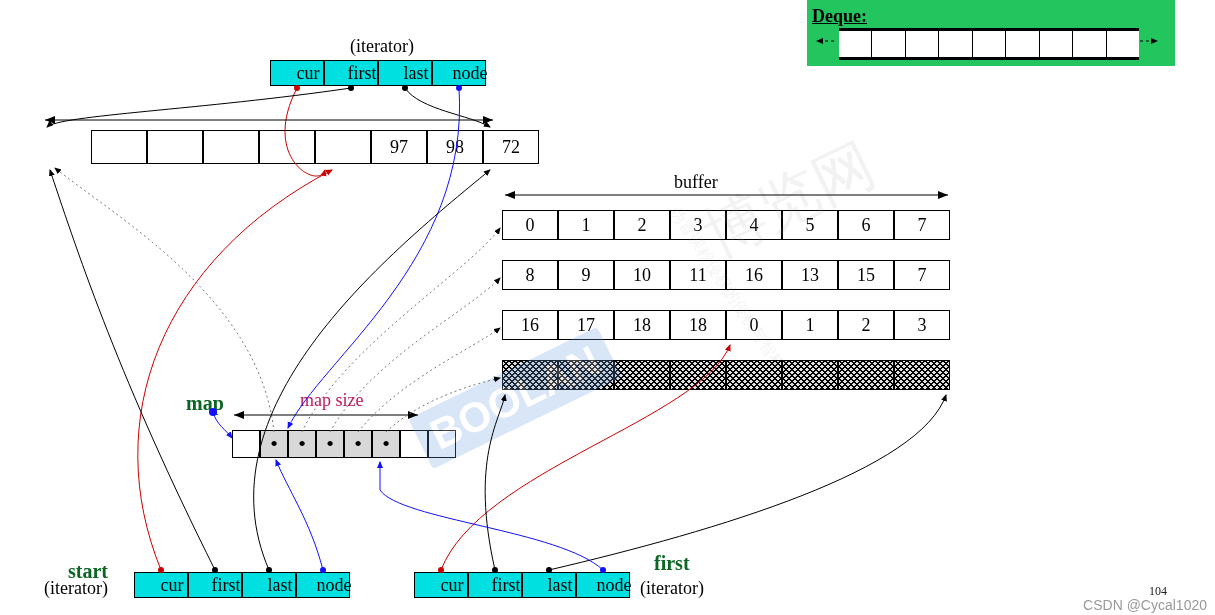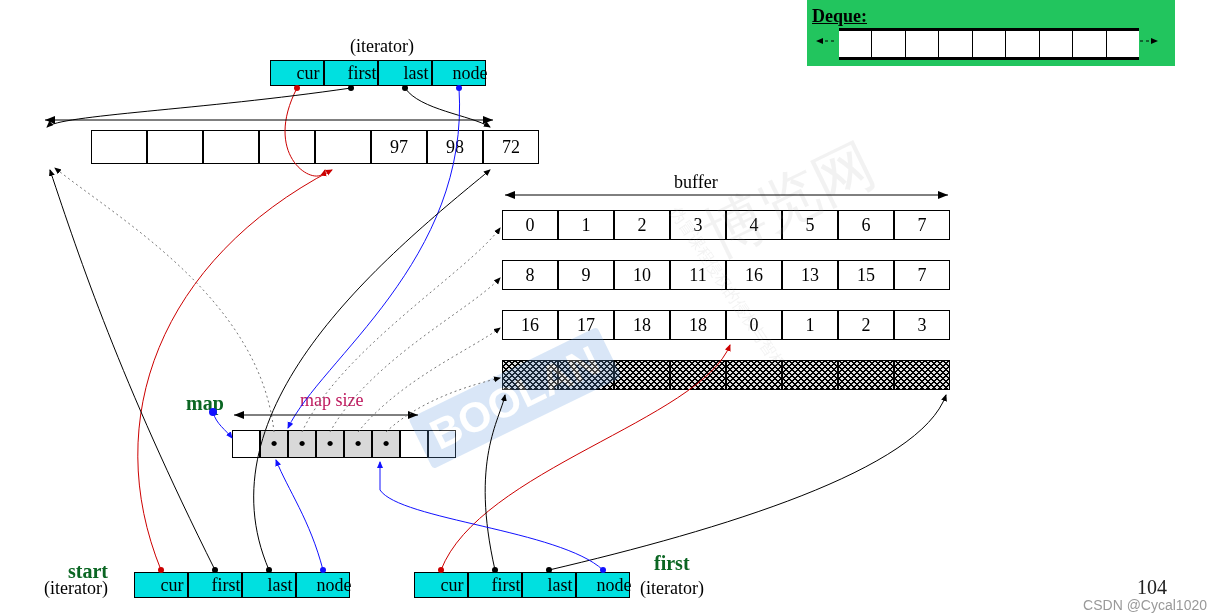--- a/index.html
+++ b/index.html
@@ -117,21 +117,21 @@
   .credit {
     position: absolute;
     right: 8px; bottom: 2px;
     font-size: 14px;
     color: #999;
     font-family: Arial, sans-serif;
   }
   .pagenum {
     position: absolute;
     right: 48px; bottom: 16px;
-    font-size: 20px;
+    font-size: 12px;
     color: #222;
   }
   .arrowcap { fill:#000; }
 </style>
 </head>
 <body>
 
 <div class="label" style="left:350px; top:36px;">(iterator)</div>
 <div class="iter-row" style="left:270px; top:60px;">
   <div class="iter-cell">cur</div>

